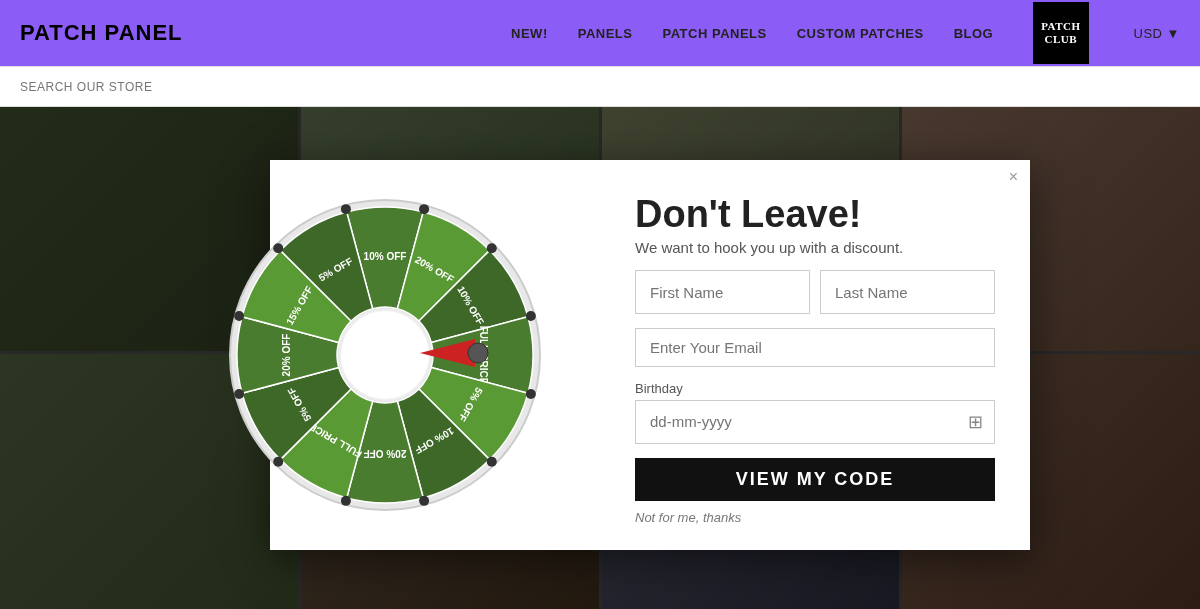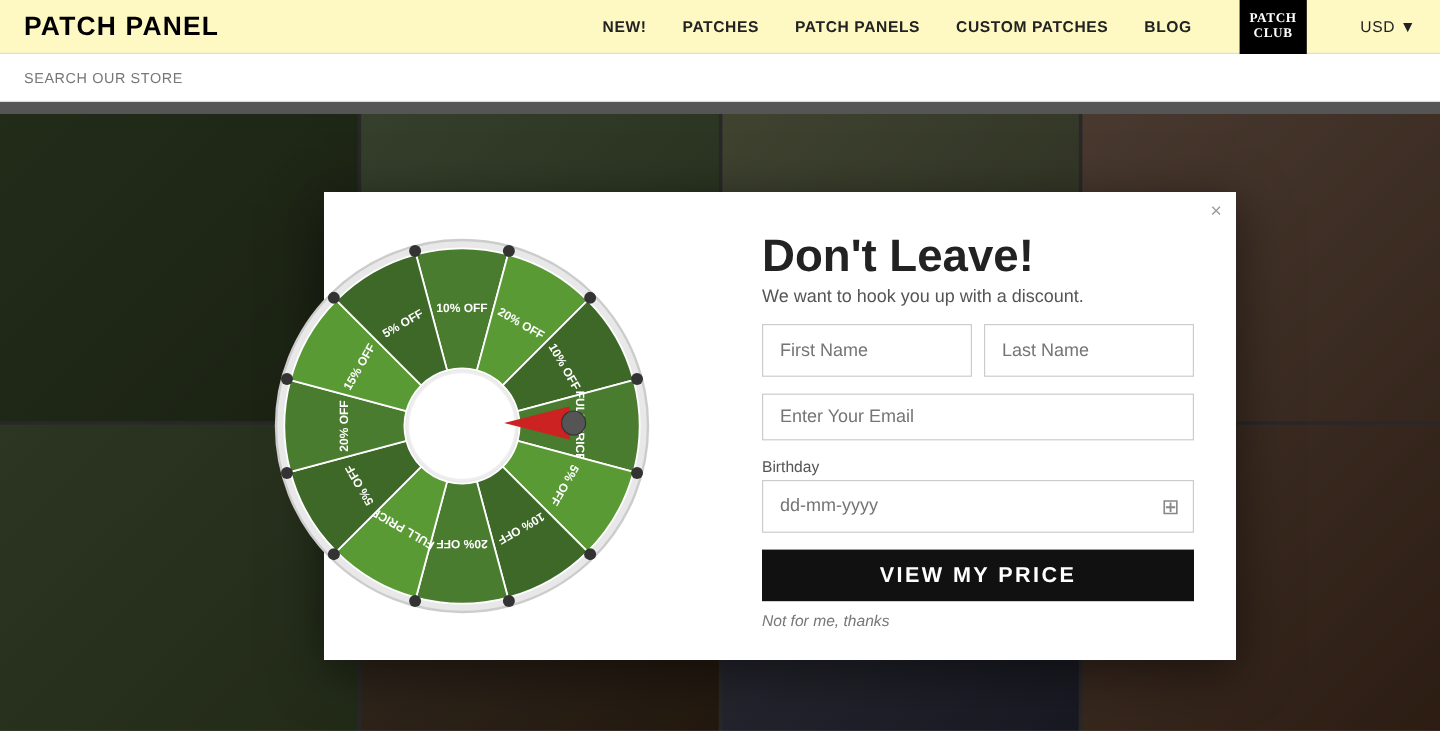--- a/index.html
+++ b/index.html
@@ -1,21 +1,21 @@
 <!DOCTYPE html>
 <html><head>
   <meta charset="utf-8">
   <style>
     * { box-sizing: border-box; margin: 0; padding: 0; }
     body { font-family: Arial, sans-serif; background: #555; width: 1200px; height: 609px; overflow: hidden; position: relative; }
 
     
     #header {
-      background: #fef9c3;
-      height: 45px;
+      background: #8b5cf6;
+      height: 67px;
       display: flex;
       align-items: center;
       padding: 0 20px;
       border-bottom: 1px solid #ddd;
       position: relative;
       z-index: 10;
       justify-content: center;
     }
     #logo {
       font-size: 22px;
@@ -247,21 +247,21 @@
 
     
   </style>
 </head>
 <body>
 
 <div id="header">
   <div id="logo">PATCH PANEL</div>
   <nav id="nav">
     <a href="#">NEW!</a>
-    <a href="#">PATCHES</a>
+    <a href="#">PANELS</a>
     <a href="#">PATCH PANELS</a>
     <a href="#">CUSTOM PATCHES</a>
     <a href="#">BLOG</a>
     <div id="patch-club-badge">PATCH<br>CLUB</div>
     <div id="currency">USD ▼</div>
   </nav>
 </div>
 
 <div id="search-bar">
   <span>SEARCH OUR STORE</span>
@@ -354,16 +354,16 @@
     </div>
 
     <input class="form-input" type="email" placeholder="Enter Your Email" style="">
 
     <div class="form-label">Birthday</div>
     <div class="date-input-row">
       <input class="form-input" type="text" placeholder="dd-mm-yyyy" style="">
       <span class="calendar-icon">⊞</span>
     </div>
 
-    <button id="view-code-btn">VIEW MY PRICE</button>
+    <button id="view-code-btn">VIEW MY CODE</button>
     <p id="no-thanks">Not for me, thanks</p>
   </div>
 </div>
 
 </body></html>

